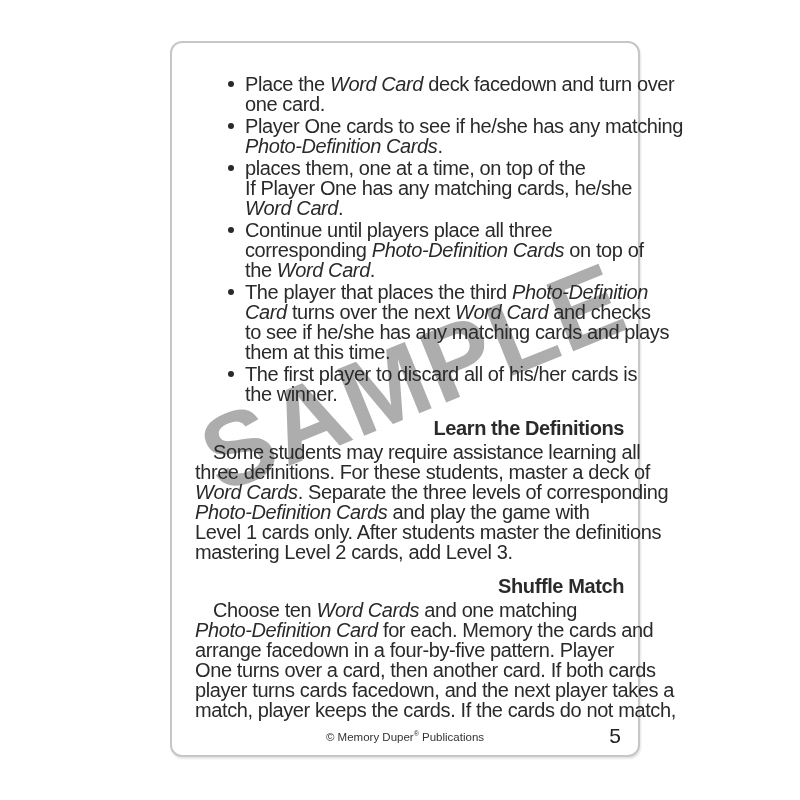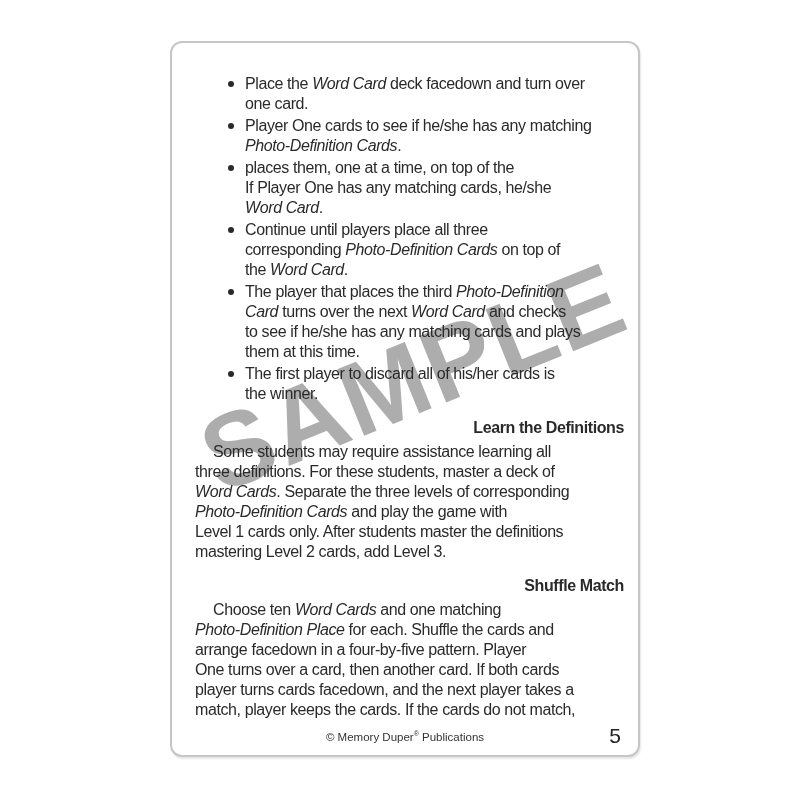--- a/index.html
+++ b/index.html
@@ -22,21 +22,21 @@
   .watermark{
     position:absolute;left:16px;top:282px;width:450px;
     text-align:center;font-size:104px;font-weight:bold;
     color:var(--watermark);letter-spacing:2px;line-height:1;
     transform:rotate(-22deg);transform-origin:center center;
     z-index:0;user-select:none;white-space:nowrap;
   }
   .content{
     position:relative;z-index:1;
     padding:31px 14px 0 23px;
-    font-size:16px;line-height:20px;letter-spacing:-0.4px;
+    font-size:20px;line-height:20px;letter-spacing:-0.4px;
     color:var(--text);
   }
   ul.bullets{list-style:none;margin:0;padding:0;}
   .bullet-item{position:relative;padding-left:50px;margin:0 0 2px 0;}
   .bullet-marker{
     position:absolute;left:33px;top:7px;width:6px;height:6px;
     border-radius:50%;background:var(--text);
   }
   .tline{white-space:nowrap;}
   .section-heading{font-weight:bold;margin:14px 0 4px 0;text-align:right;}
@@ -100,21 +100,21 @@
           <div class="tline"><span>Some students may require assistance learning all</span></div>
           <div class="tline"><span>three definitions. For these students, master a deck of</span></div>
           <div class="tline"><i>Word Cards</i><span>. Separate the three levels of corresponding</span></div>
           <div class="tline"><i>Photo-Definition Cards</i><span> and play the game with</span></div>
           <div class="tline"><span>Level 1 cards only. After students master the definitions</span></div>
           <div class="tline"><span>mastering Level 2 cards, add Level 3.</span></div>
         </div>
         <div class="section-heading">Shuffle Match</div>
         <div class="para">
           <div class="tline"><span>Choose ten </span><i>Word Cards</i><span> and one matching</span></div>
-          <div class="tline"><i>Photo-Definition Place</i><span> for each. Shuffle the cards and</span></div>
+          <div class="tline"><i>Photo-Definition Card</i><span> for each. Memory the cards and</span></div>
           <div class="tline"><span>arrange facedown in a four-by-five pattern. Player</span></div>
           <div class="tline"><span>One turns over a card, then another card. If both cards</span></div>
           <div class="tline"><span>player turns cards facedown, and the next player takes a</span></div>
           <div class="tline"><span>match, player keeps the cards. If the cards do not match,</span></div>
         </div>
       </div>
   </div>
   <div class="footer">
     <span id="footer-text"><span>© Memory Duper</span><sup>®</sup><span> Publications</span></span>
   </div>

